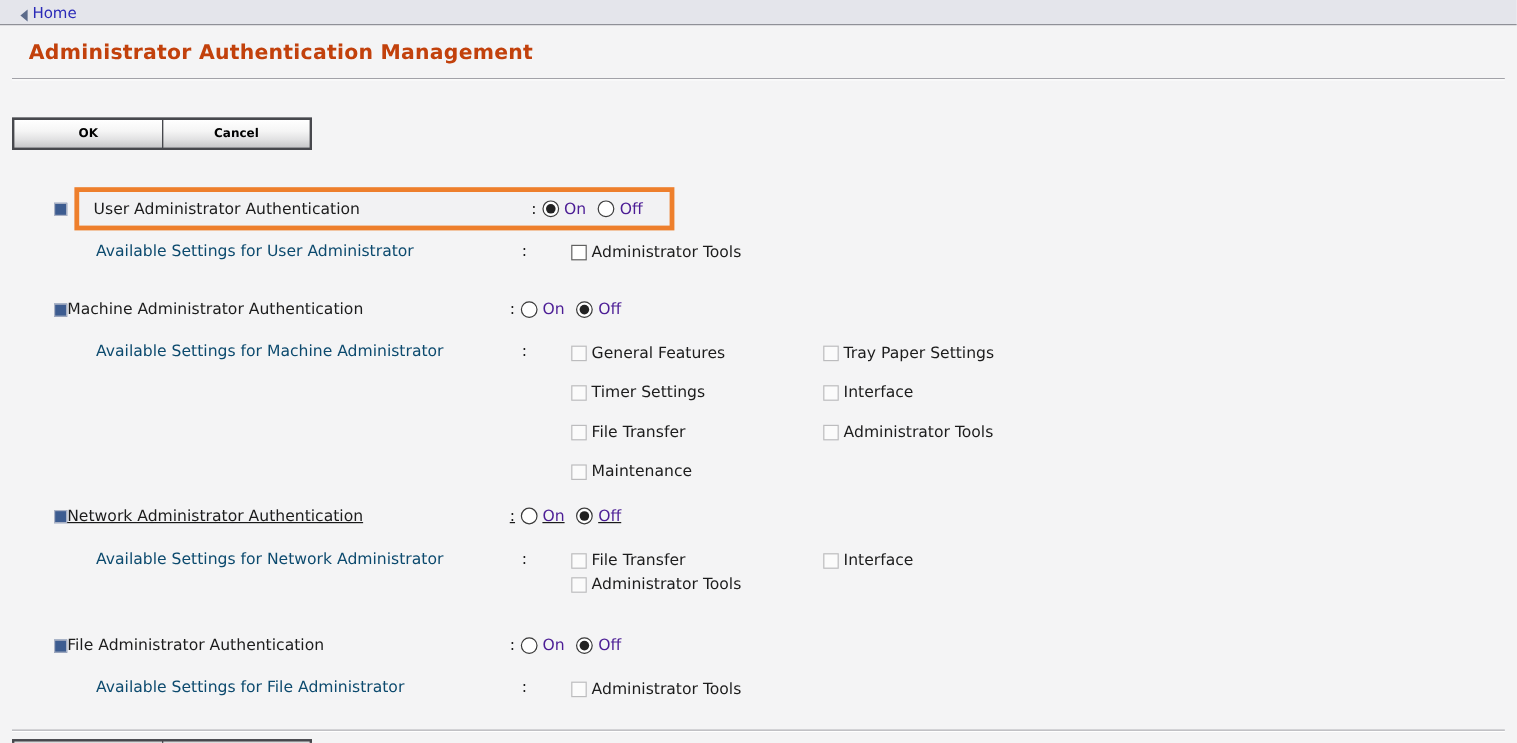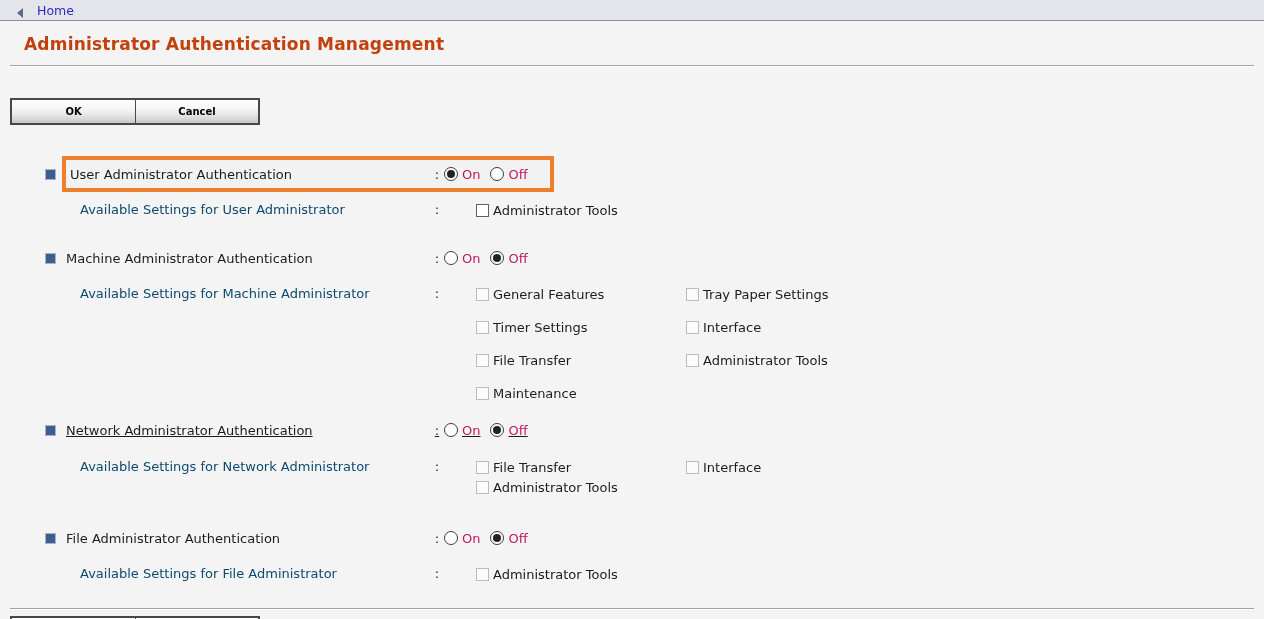--- a/index.html
+++ b/index.html
@@ -13,21 +13,21 @@
 
   
   .topbar {
     height:21px;
     background:#e4e5eb;
     border-bottom:1px solid #8f9097;
     display:flex; align-items:center;
     padding-left:17px;
   }
   .home-link {
-    display:inline-flex; align-items:flex-end; gap:14px;
+    display:inline-flex; align-items:flex-end; gap:4px;
     font-size:12.5px; color:#2a2ab8; cursor:pointer;
   }
   .back-arrow {
     width:0; height:0; display:inline-block;
     border-top:5px solid transparent;
     border-bottom:5px solid transparent;
     border-right:6px solid #5c6b8a;
   }
 
   
@@ -64,34 +64,34 @@
 
   
   .sec-row {
     display:flex; align-items:center;
     padding-left:45px;
   }
   .bullet {
     width:11px; height:11px; flex:0 0 11px;
     background:#3d5c90; border:1px solid #a9b1c4;
   }
-  .sec-label { margin-left:10px; width:364px; color:#1c1c1c; }
+  .sec-label { width:364px; color:#1c1c1c; }
   .colon { width:14px; text-align:center; color:#1c1c1c; }
 
   
   .sec-row.first { height:36px; margin-top:31px; }
   .highlight {
     margin-left:6px;
     display:flex; align-items:center;
     border:4px solid #ee7f2c;
     height:36px;
     padding:0 12px 0 4px;
     background:#f2f2f3;
   }
-  .highlight .sec-label { margin-left:0; width:360px; }
+  .highlight .sec-label { margin-left:8px; width:360px; }
 
   .sec-row.plain { height:22px; }
   .sec-row.m2 { margin-top:27px; }
   .sec-row.m3 { margin-top:16px;text-decoration:underline; }
   .sec-row.m4 { margin-top:30px; }
 
   .avail-row {
     display:flex; align-items:flex-start;
     padding-left:80px;
   }
@@ -106,21 +106,21 @@
   .radio-group { display:flex; align-items:center; }
   .radio {
     width:14px; height:14px; border-radius:50%;
     border:1.5px solid #3a3a3a; background:#fff;
     display:inline-block; position:relative; cursor:pointer;
   }
   .radio.checked::after {
     content:""; position:absolute; left:2px; top:2px; right:2px; bottom:2px;
     background:#222; border-radius:50%;
   }
-  .r-label { margin:0 10px 0 4px; color:#be185d; }
+  .r-label { margin:0 10px 0 4px; color:#4c1d95; }
 
   
   .grid3 { display:flex; flex-wrap:wrap; width:545px; }
   .cell {
     width:178px; height:20px;
     display:flex; align-items:center;
     margin-bottom:13px; cursor:pointer;margin-left:32px;
   }
   .grid3.single-row .cell, .cell.last { margin-bottom:0; }
   .cb {

